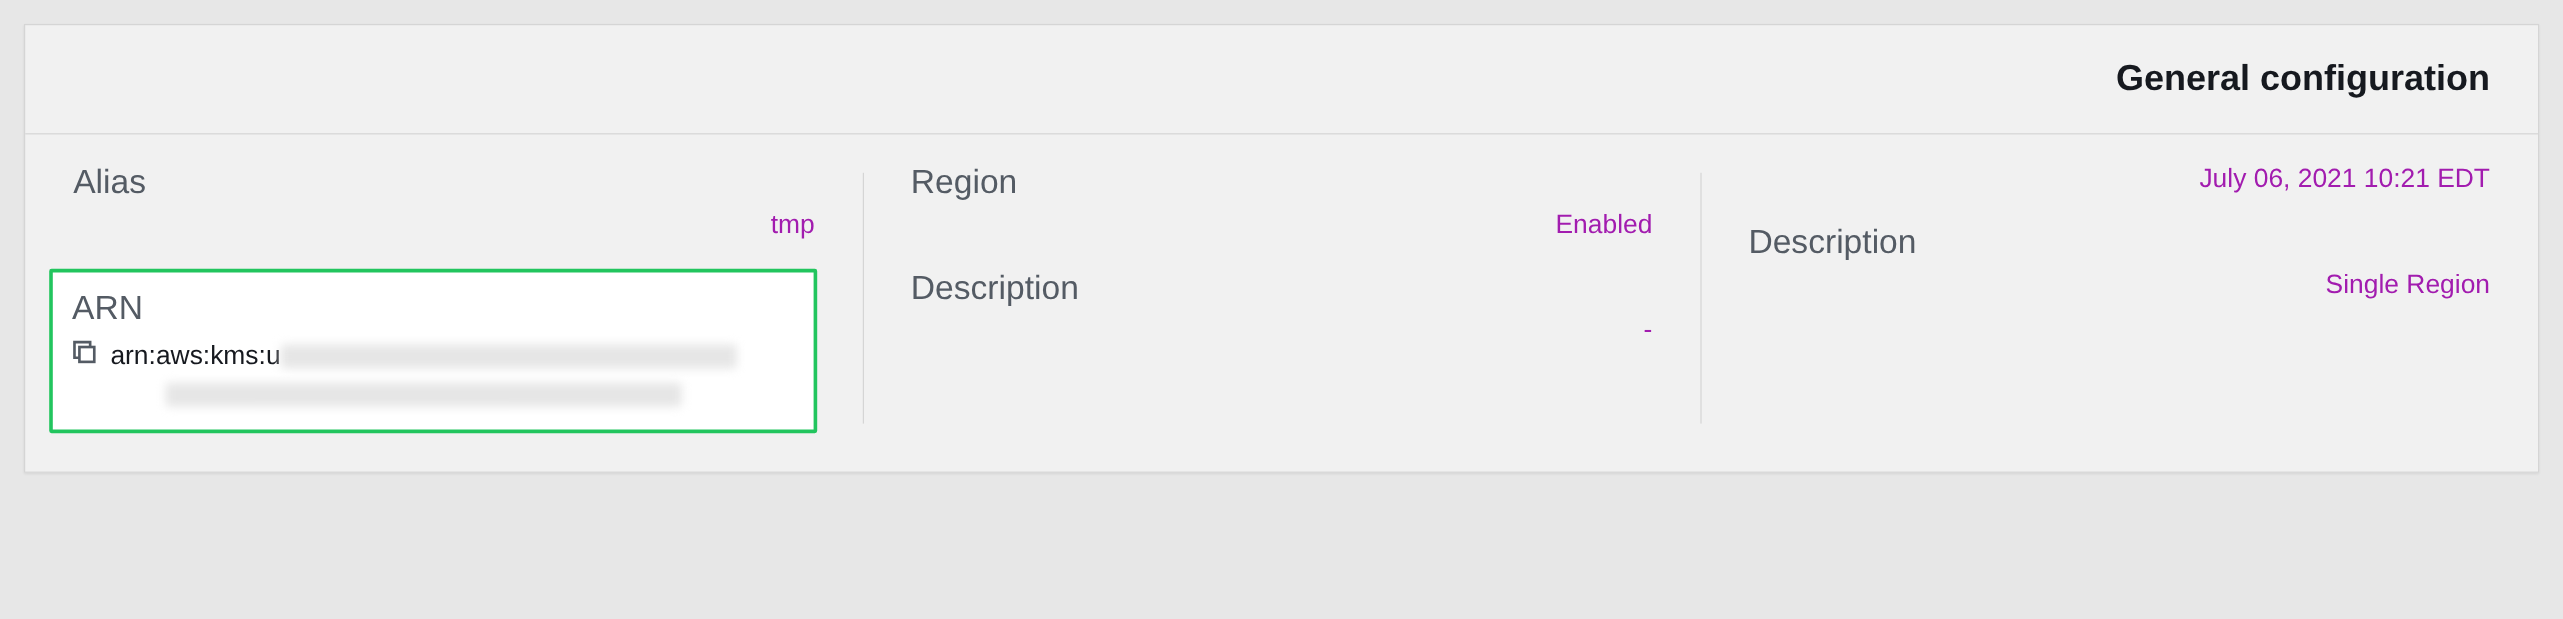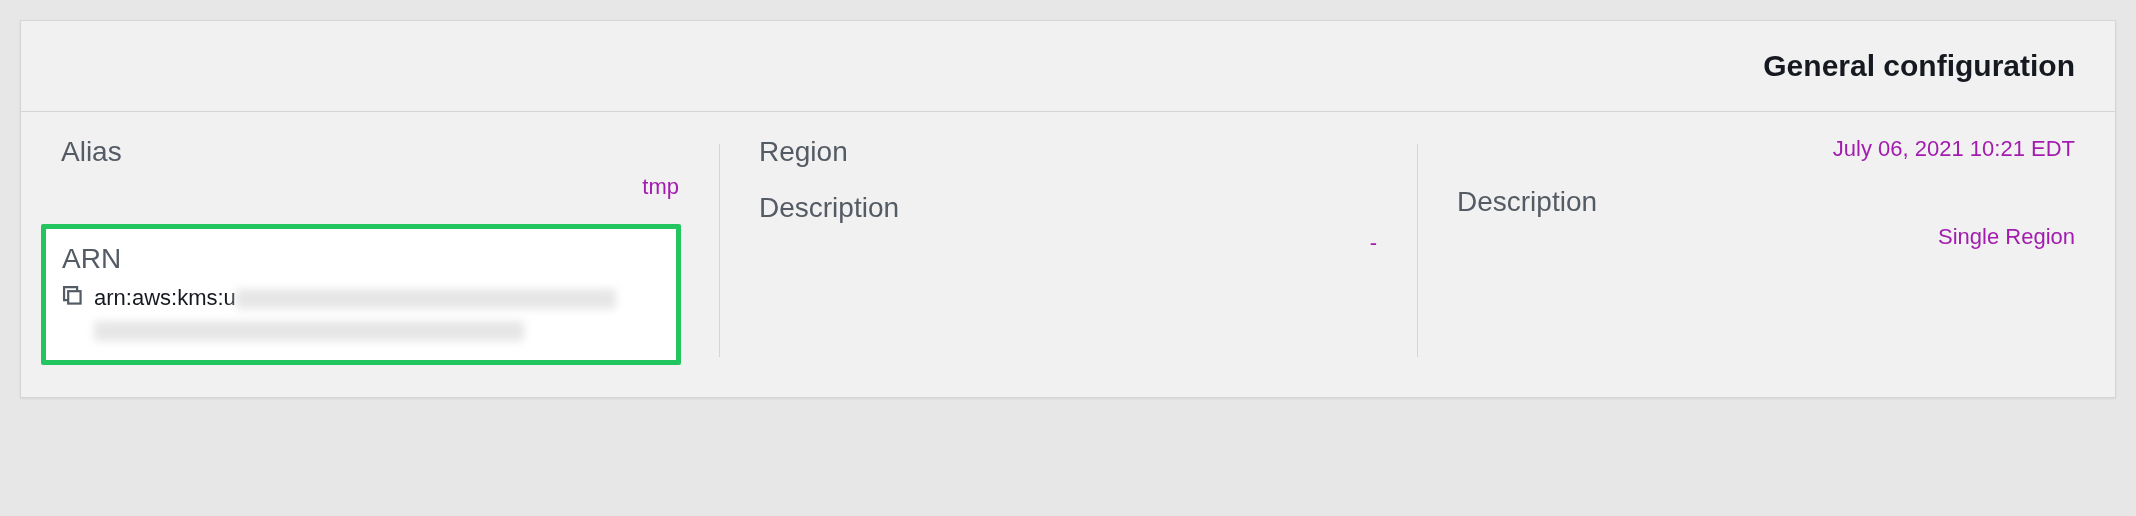--- a/index.html
+++ b/index.html
@@ -66,20 +66,21 @@
     .arn-field {
       display: flex;
       align-items: flex-start;
       gap: 10px;
     }
     .arn-text {
       font-size: 22px;
       color: #16191f;
       word-break: break-all;
       line-height: 1.35;
+      text-align: center;
     }
     .arn-redacted {
       display: inline-block;
       width: 380px;
       height: 20px;
       background: #e6e6e6;
       filter: blur(4px);
       vertical-align: middle;
       border-radius: 3px;
     }
@@ -92,21 +93,21 @@
       vertical-align: middle;
       border-radius: 3px;
       margin-top: 4px;
     }
     .copy-icon {
       flex-shrink: 0;
       margin-top: 2px;
       cursor: pointer;
     }
     .arn-box {
-      border: 5px solid #22c55e;
+      border: 3px solid #22c55e;
       background: #ffffff;
       padding: 14px 16px 18px 16px;
       margin-left: -20px;
       margin-right: -2px;
       border-radius: 2px;
     }
     .arn-box .field-label {
       margin-bottom: 8px;
     }
   </style>
@@ -137,20 +138,21 @@
             <span>arn:aws:kms:u</span><span class="arn-redacted"></span><br>
             <span class="arn-redacted-2"></span>
           </div>
         </div>
       </div>
     </div>
 
     <div class="col">
       <div class="field">
         <div class="field-label">Region</div>
+        <div class="field-value">Enabled</div>
       </div>
       <div class="field">
         <div class="field-label">Description</div>
         <div class="field-value">-</div>
       </div>
     </div>
 
     <div class="col">
       <div class="field">
         <div class="field-value">July 06, 2021 10:21 EDT</div>

